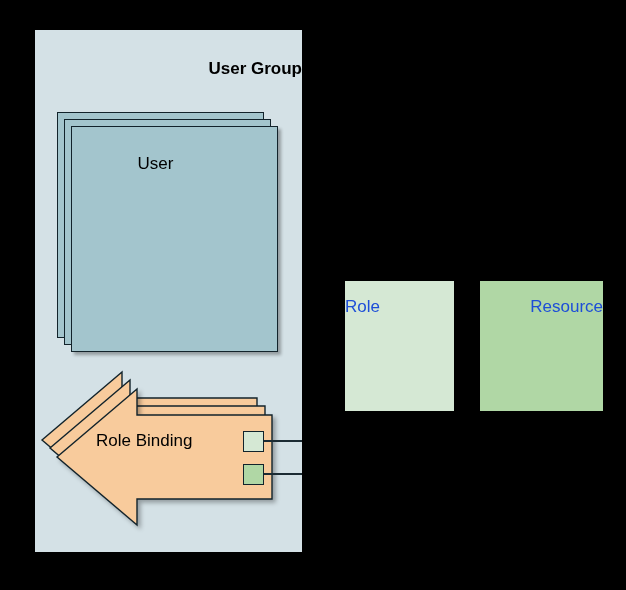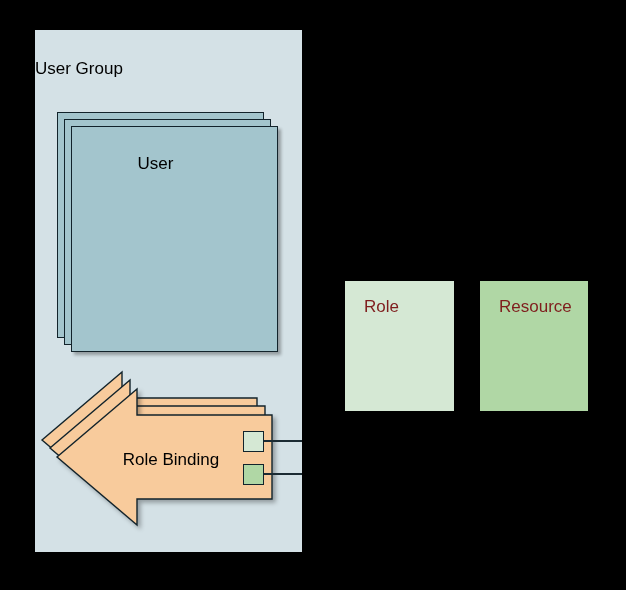--- a/index.html
+++ b/index.html
@@ -26,24 +26,25 @@
     top: 30px;
     width: 267px;
     height: 522px;
     background: #d4e1e6;
   }
   .group-title {
     position: absolute;
     left: 35px;
     top: 58px;
     width: 267px;
-    text-align: left;
+    text-align: right;
     font-size: 17px;
     color: #000000;
     line-height: 22px;
+    font-weight: bold;
   }
 
   
   .user-card {
     position: absolute;
     background: #a3c5cd;
     border: 1.4px solid #12232b;
     box-sizing: border-box;
   }
   .user-card-back   { left: 57px; top: 112px; width: 207px; height: 226px; }
@@ -66,23 +67,22 @@
     position: absolute;
     left: 0;
     top: 0;
     width: 626px;
     height: 590px;
     pointer-events: none;
   }
   .rb-title {
     position: absolute;
     left: 96px;
-    top: 449px;
+    top: 430px;
     width: 150px;
-    text-align: center;
     font-size: 17px;
     color: #000000;
     line-height: 22px;
   }
 
   
   .port {
     position: absolute;
     width: 21px;
     height: 21px;
@@ -98,32 +98,33 @@
     height: 2.4px;
     background: #1b2b33;
   }
   .conn-role     { left: 262px; top: 440px; width: 40px; }
   .conn-resource { left: 262px; top: 473px; width: 40px; }
 
   
   .plain-box {
     position: absolute;
     box-sizing: border-box;
-    padding: 14px 0 0 19px;
+    padding: 14px 0 0 0;
     font-size: 17px;
     line-height: 23px;
-    color: #7f1d1d;
+    color: #1d4ed8;
   }
   .box-role {
     left: 345px; top: 281px; width: 109px; height: 130px;
     background: #d5e8d4;
   }
   .box-resource {
-    left: 480px; top: 281px; width: 108px; height: 130px;
+    left: 480px; top: 281px; width: 123px; height: 130px;
     background: #b0d7a5;
+    text-align: right;
   }
 </style>
 </head>
 <body>
 
 <div id="canvas">
 
   <div class="group-panel"></div>
   <div class="group-title">User Group</div>
 

